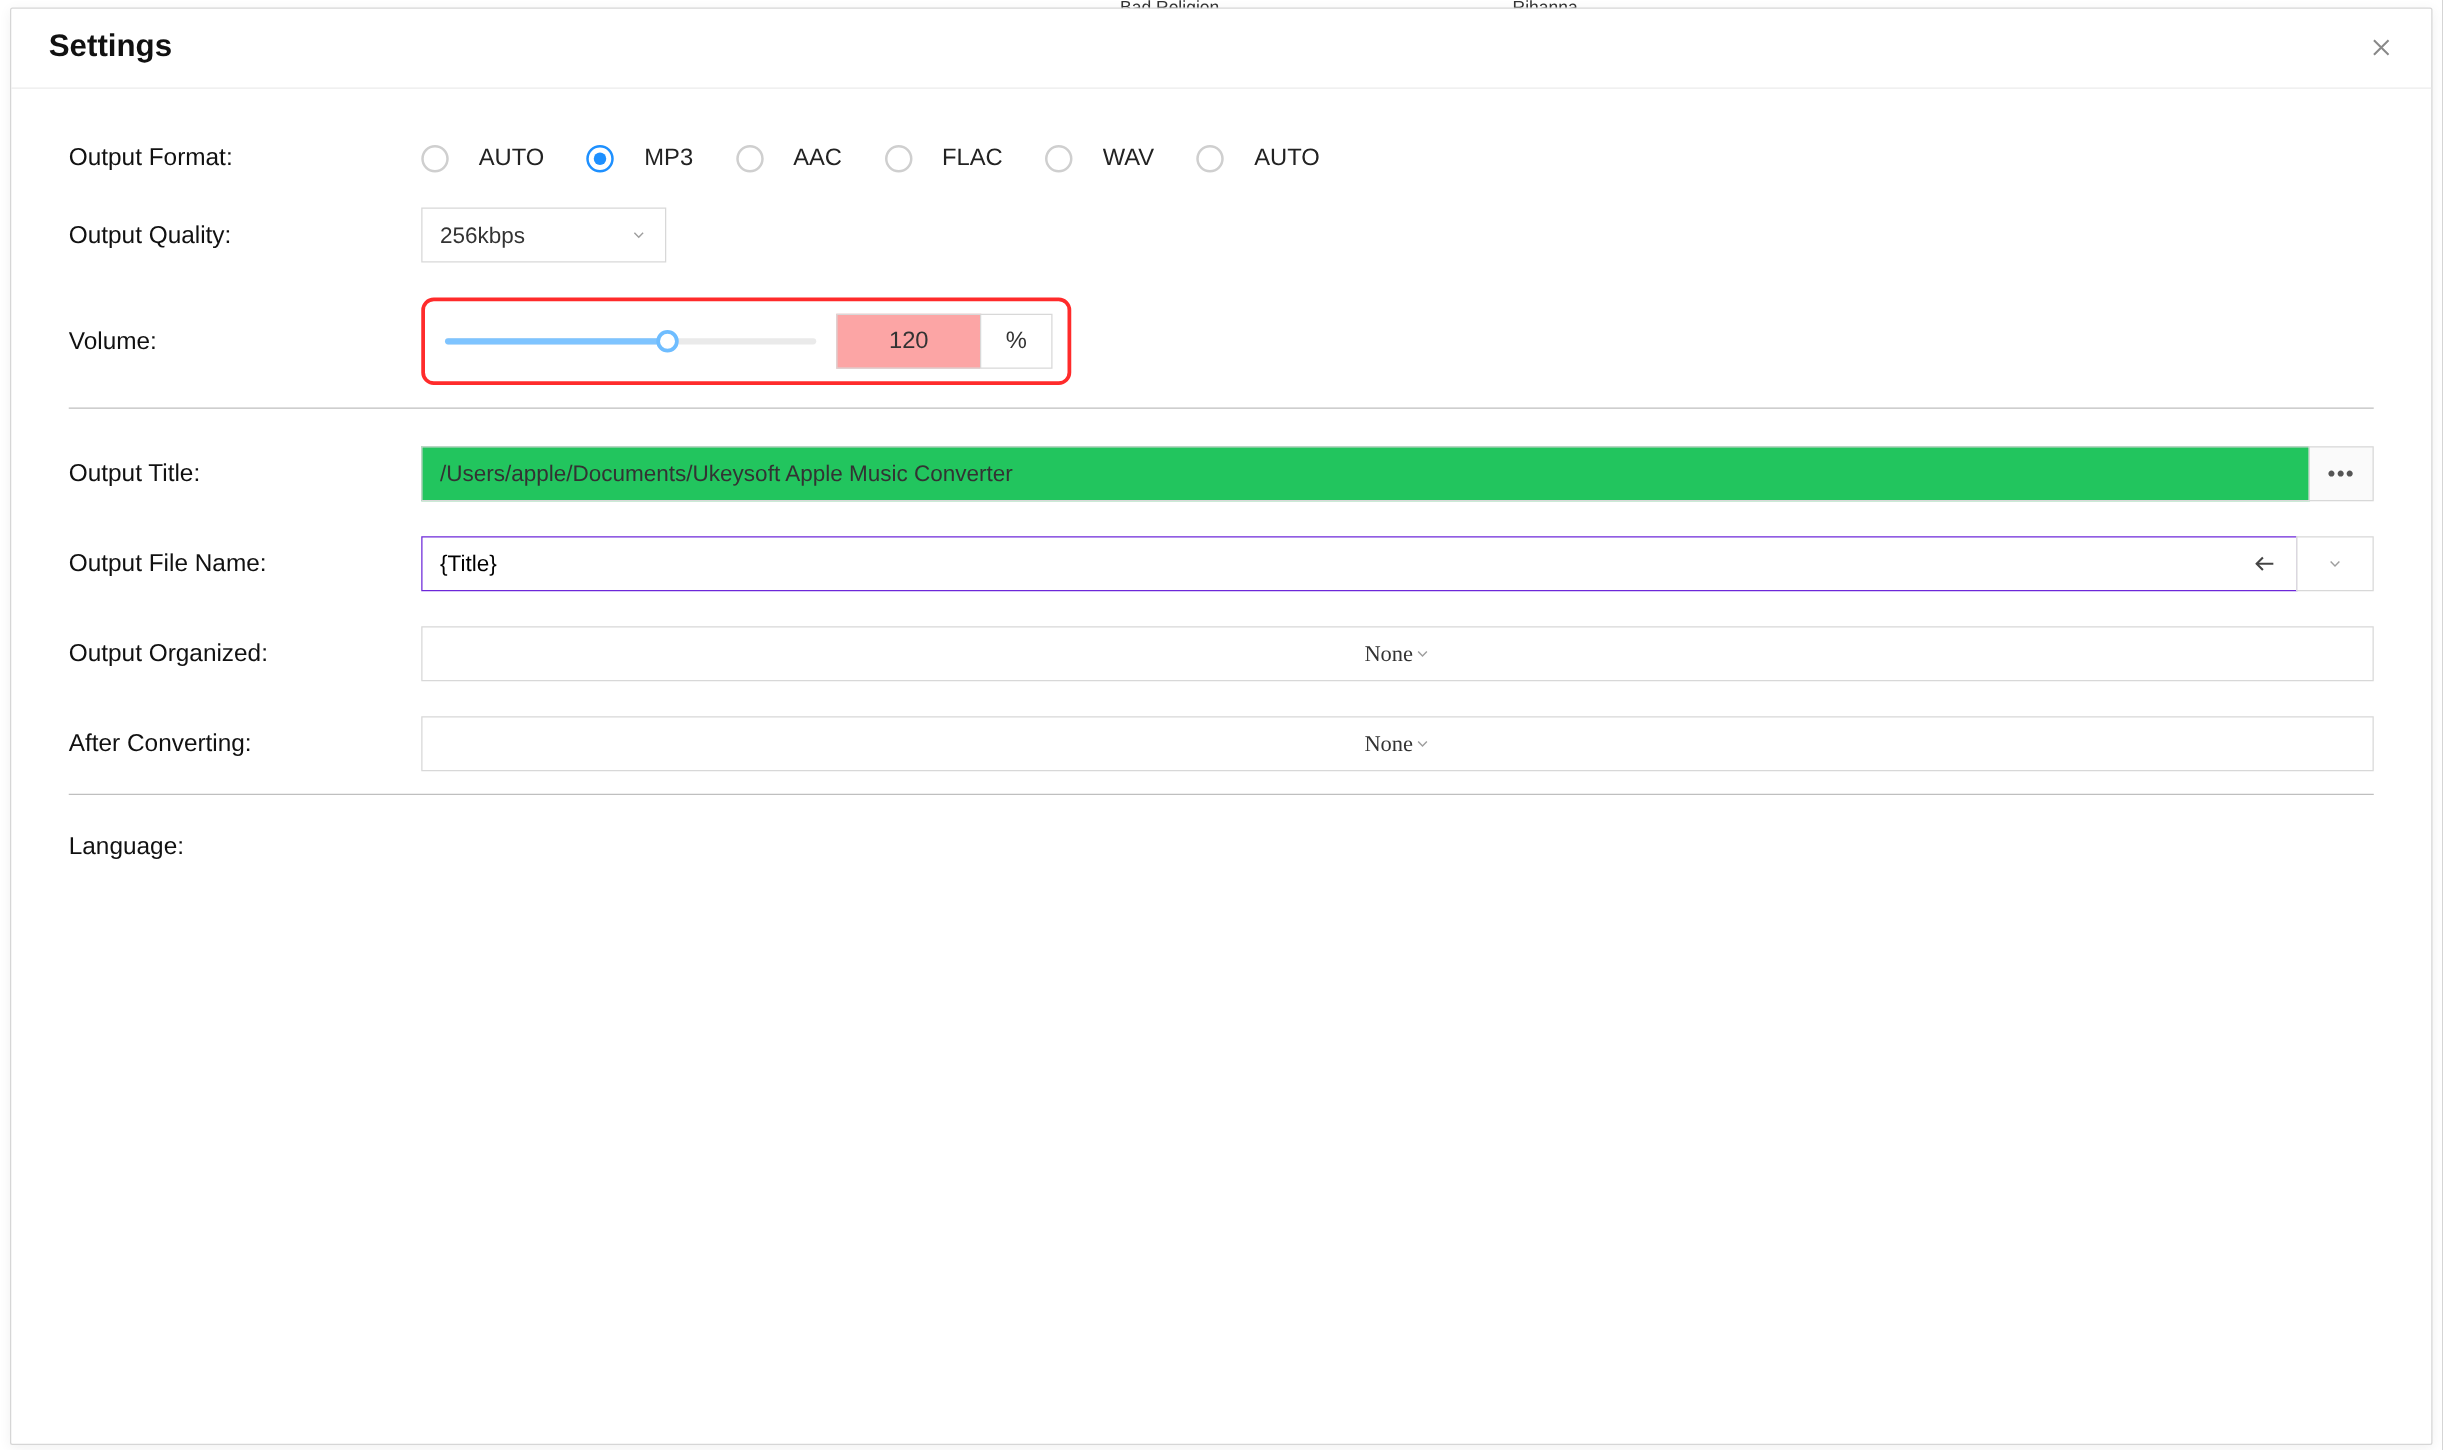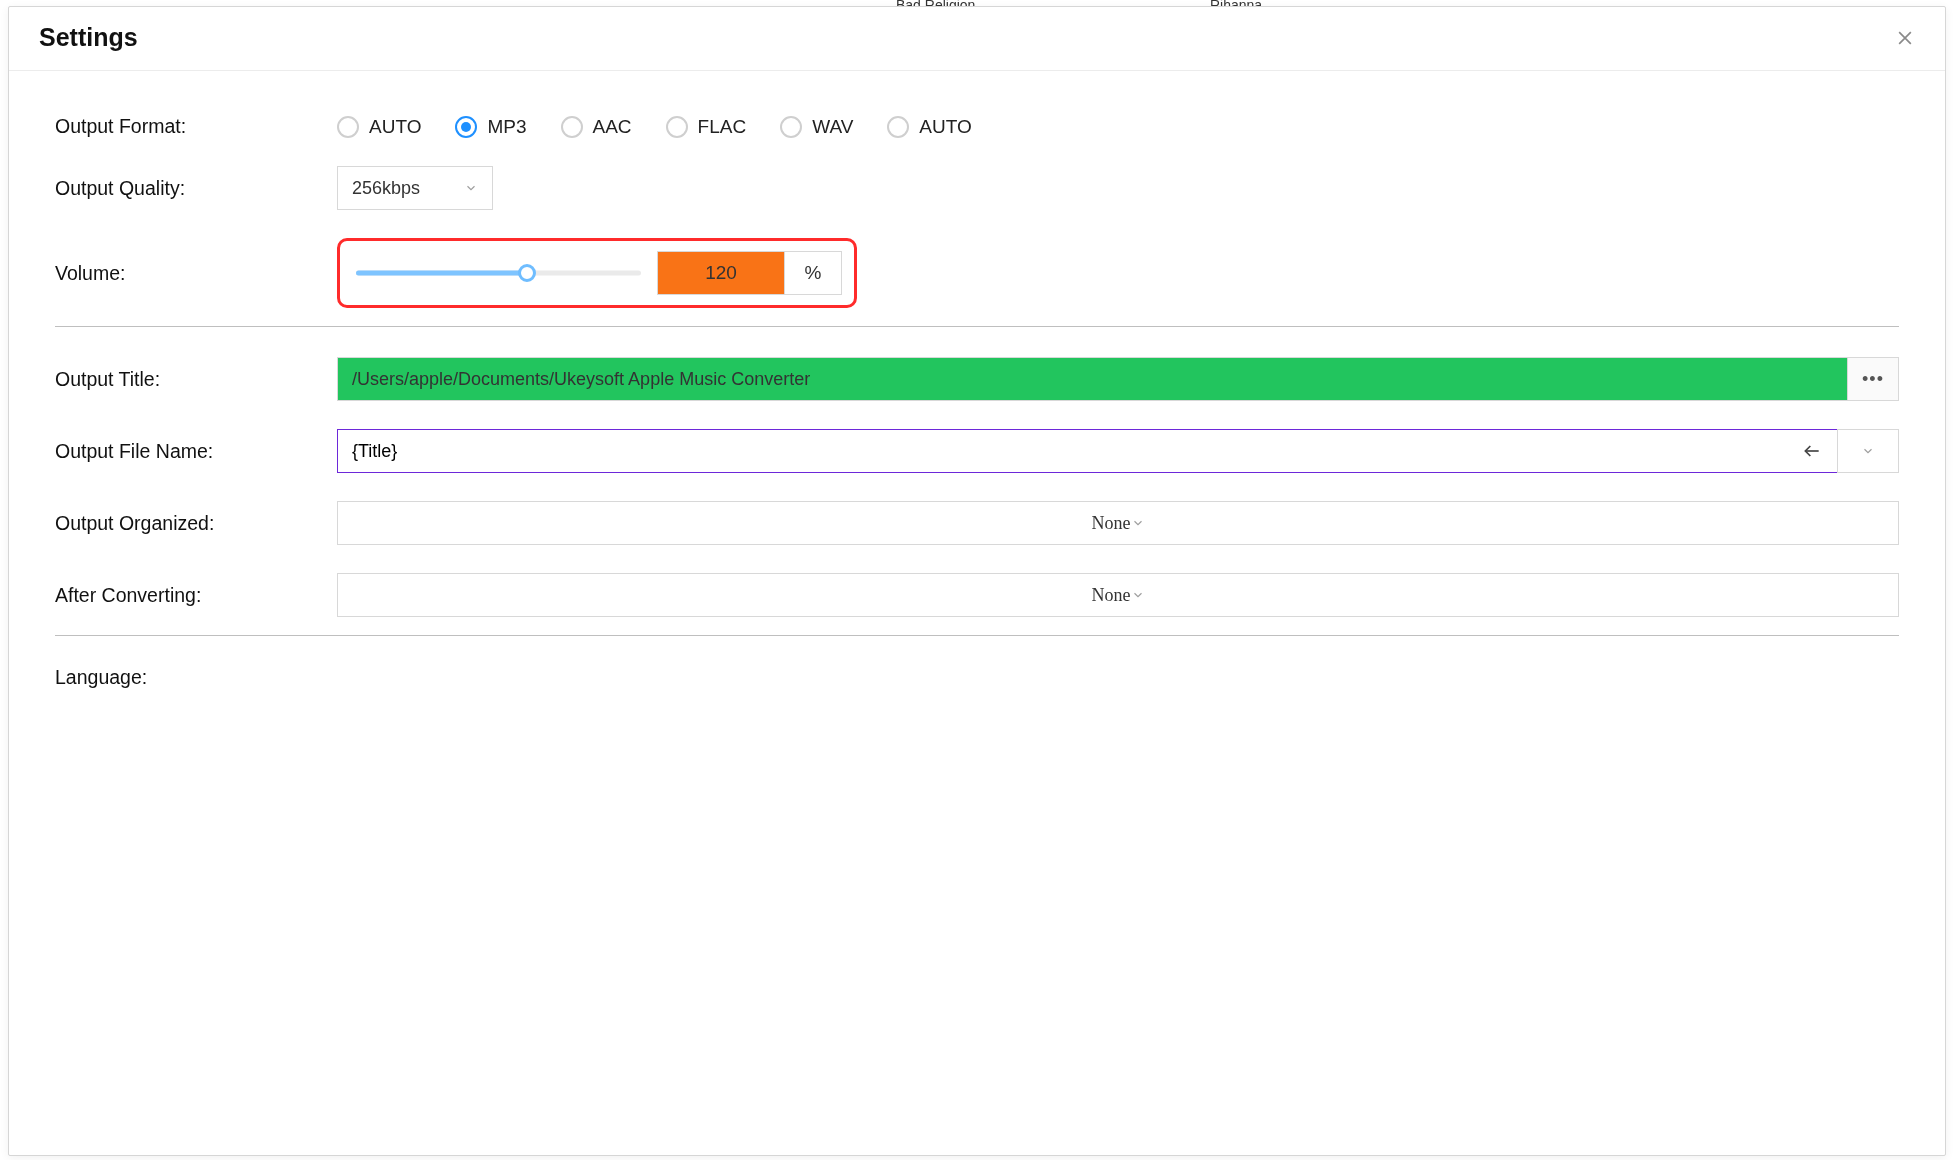--- a/index.html
+++ b/index.html
@@ -68,21 +68,21 @@
   }
   .row-control {
     flex: 1;
     display: flex;
     align-items: center;
   }
 
   
   .radio-group { display: flex; gap: 34px; align-items: center; }
   .radio {
-    display: flex; align-items: center; gap: 10px;
+    display: flex; align-items: center; gap: 24px;
     cursor: pointer; user-select: none;
   }
   .radio-circle {
     width: 22px; height: 22px; border-radius: 50%;
     border: 2px solid #cfcfcf; position: relative;
     flex: 0 0 22px;
   }
   .radio.selected .radio-circle { border-color: #1e90ff; }
   .radio.selected .radio-circle::after {
     content: ""; position: absolute; left: 50%; top: 50%;
@@ -96,21 +96,21 @@
     border: 1px solid #d8d8d8;
     background: #fff;
     height: 44px;
     display: flex; align-items: center;
     padding: 0 14px;
     font-size: 18px;
     color: #333;
     cursor: pointer;
     position: relative;
   }
-  .select.small { width: 156px; justify-content: space-between; gap: 20px; }
+  .select.small { width: 196px; justify-content: space-between; gap: 20px; }
   .select.full { width: 100%; justify-content: center; font-family: Liberation Serif, serif; }
   .chevron {
     width: 14px; height: 14px; flex: 0 0 14px;
     color: #9e9e9e; display: flex; align-items: center; justify-content: center;
   }
   .chevron svg { width: 14px; height: 14px; stroke: currentColor; stroke-width: 2; fill: none; }
 
   
   .volume-row-wrap {
     position: relative;
@@ -134,24 +134,24 @@
     width: 60%;
   }
   .slider-thumb {
     position: absolute; top: 50%;
     width: 18px; height: 18px; border-radius: 50%;
     background: #fff; border: 3px solid #6fbdff;
     transform: translate(-50%, -50%);
     left: 60%;
   }
   .vol-input {
-    width: 128px; height: 44px;
+    width: 116px; height: 44px;
     border: 1px solid #d8d8d8;
     text-align: center; font-size: 19px; color: #333;
-    background: #f97316;
+    background: #fca5a5;
   }
   .vol-unit {
     width: 58px; height: 44px; margin-left: -1px;
     border: 1px solid #d8d8d8; display: flex; align-items: center; justify-content: center;
     font-size: 19px; color: #333; background: #fff;
   }
 
   .divider {
     height: 1px; background: #bfbfbf; margin: 10px 0 30px 0;
   }

